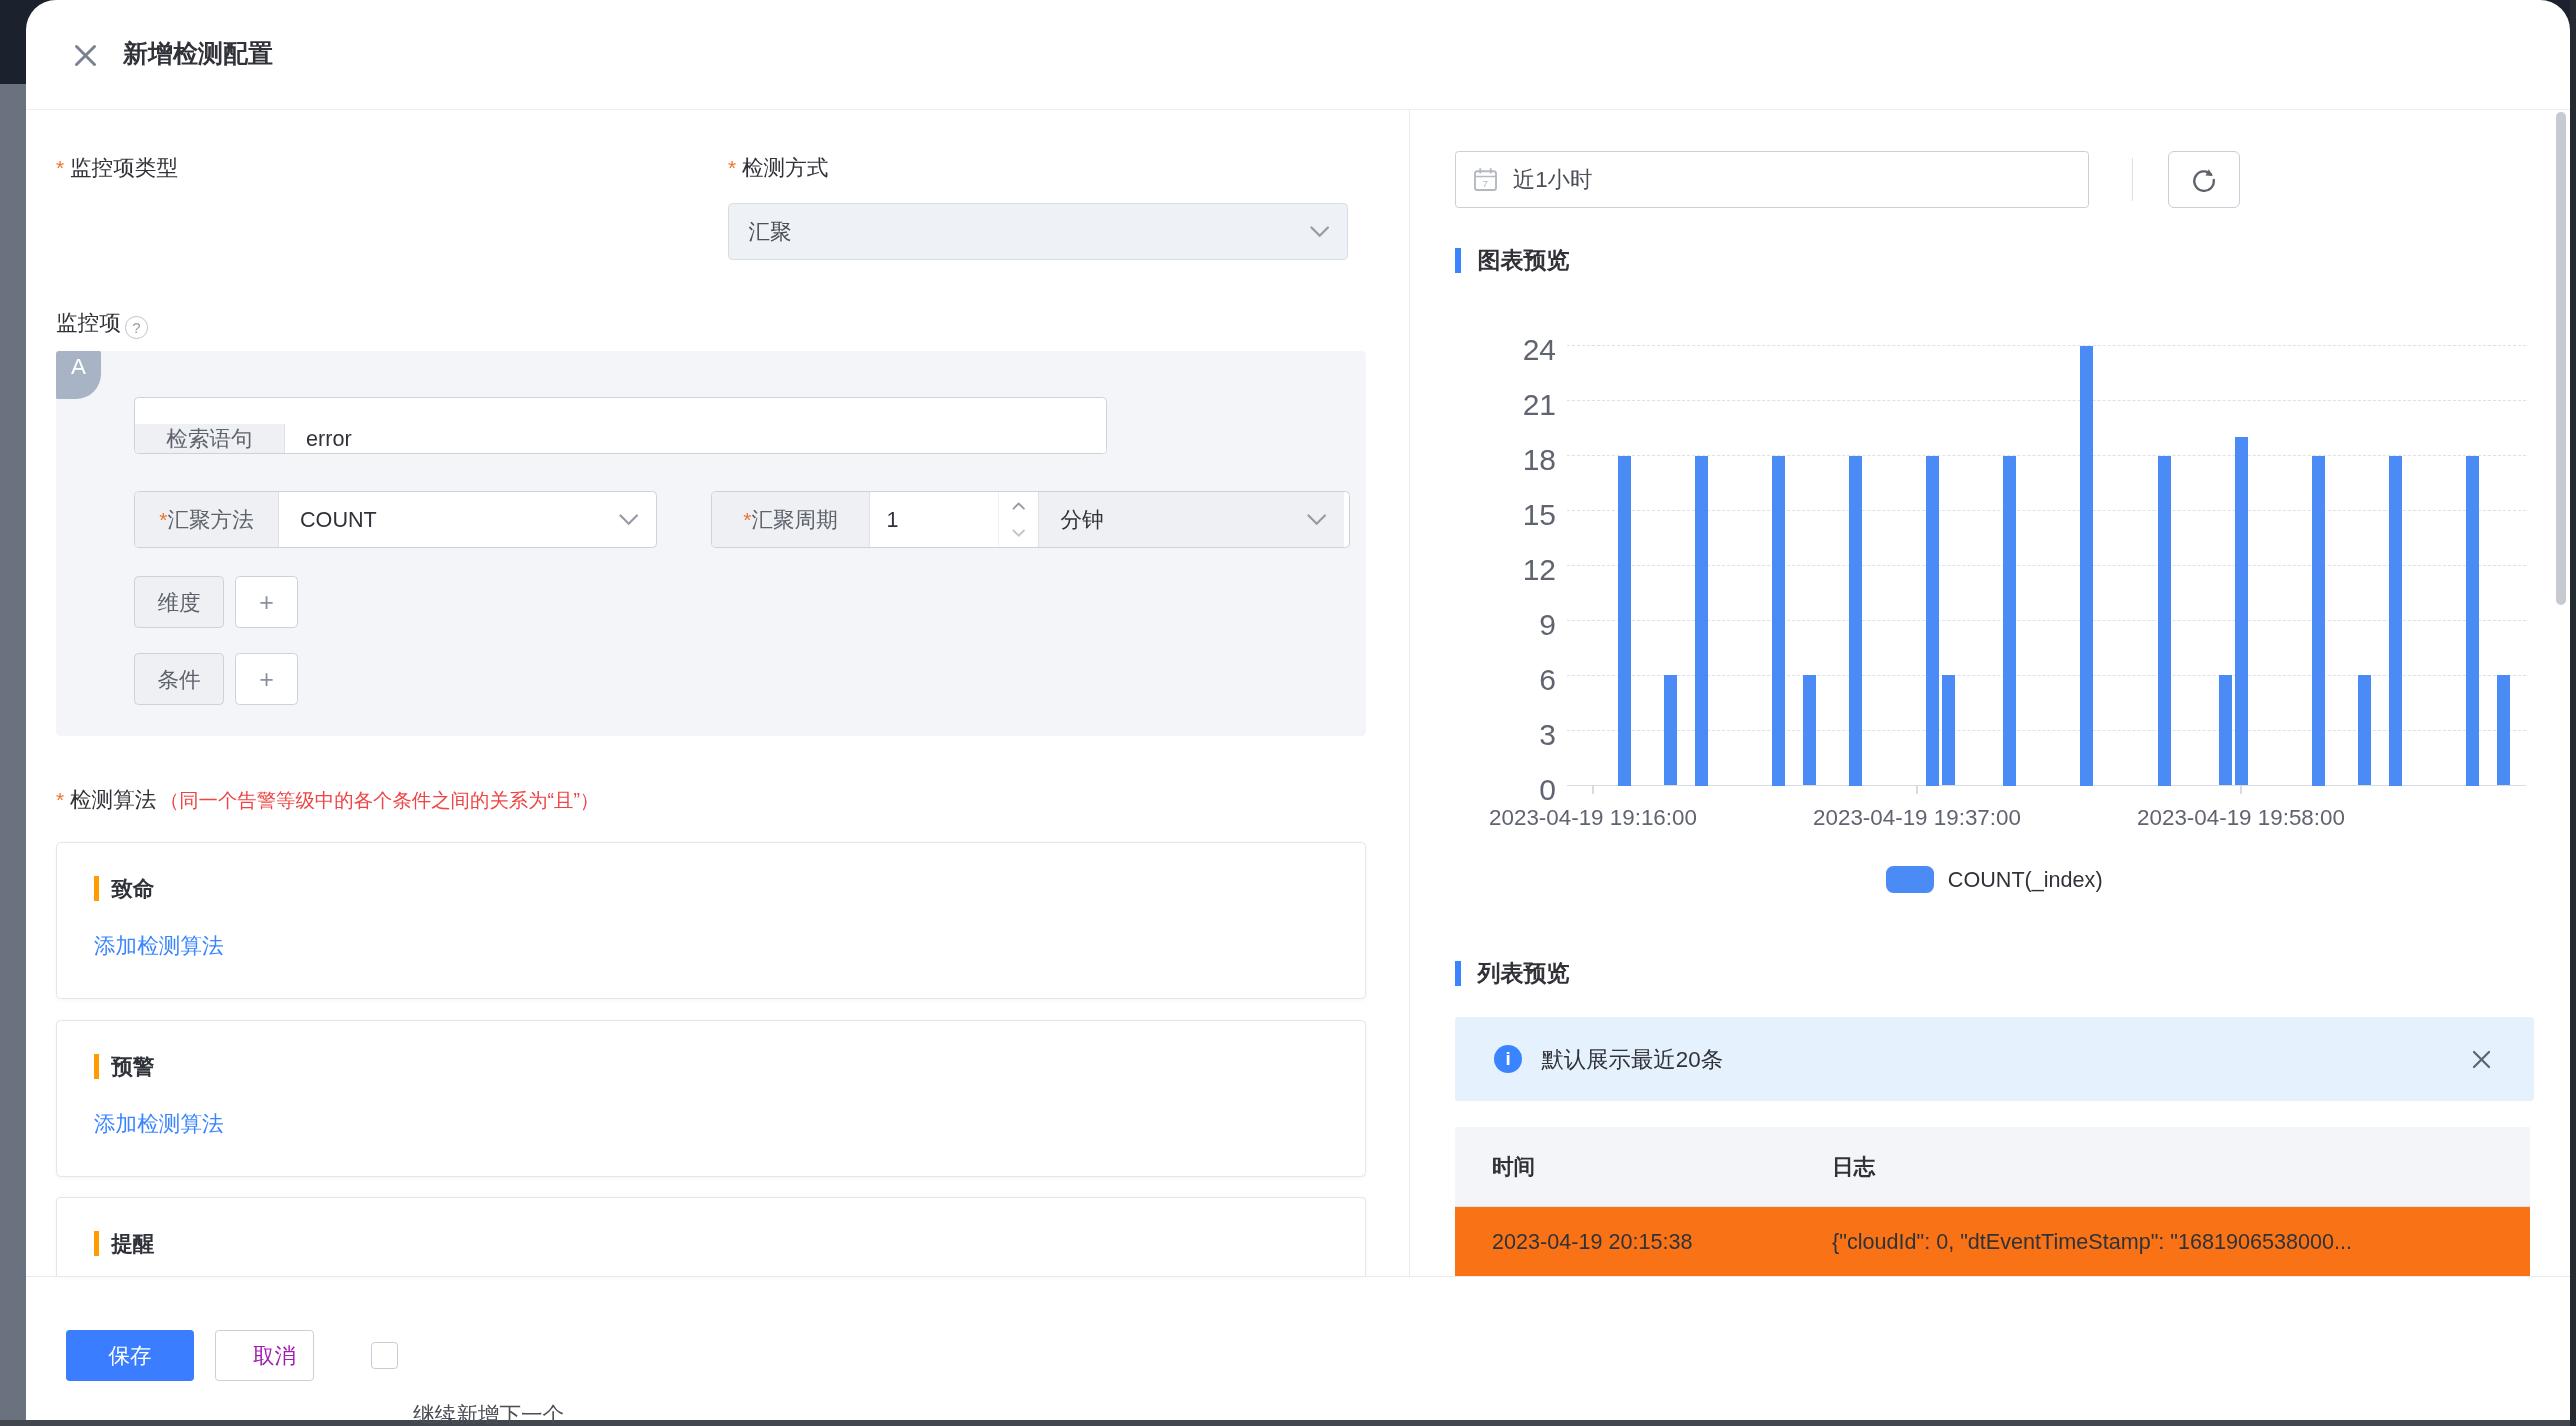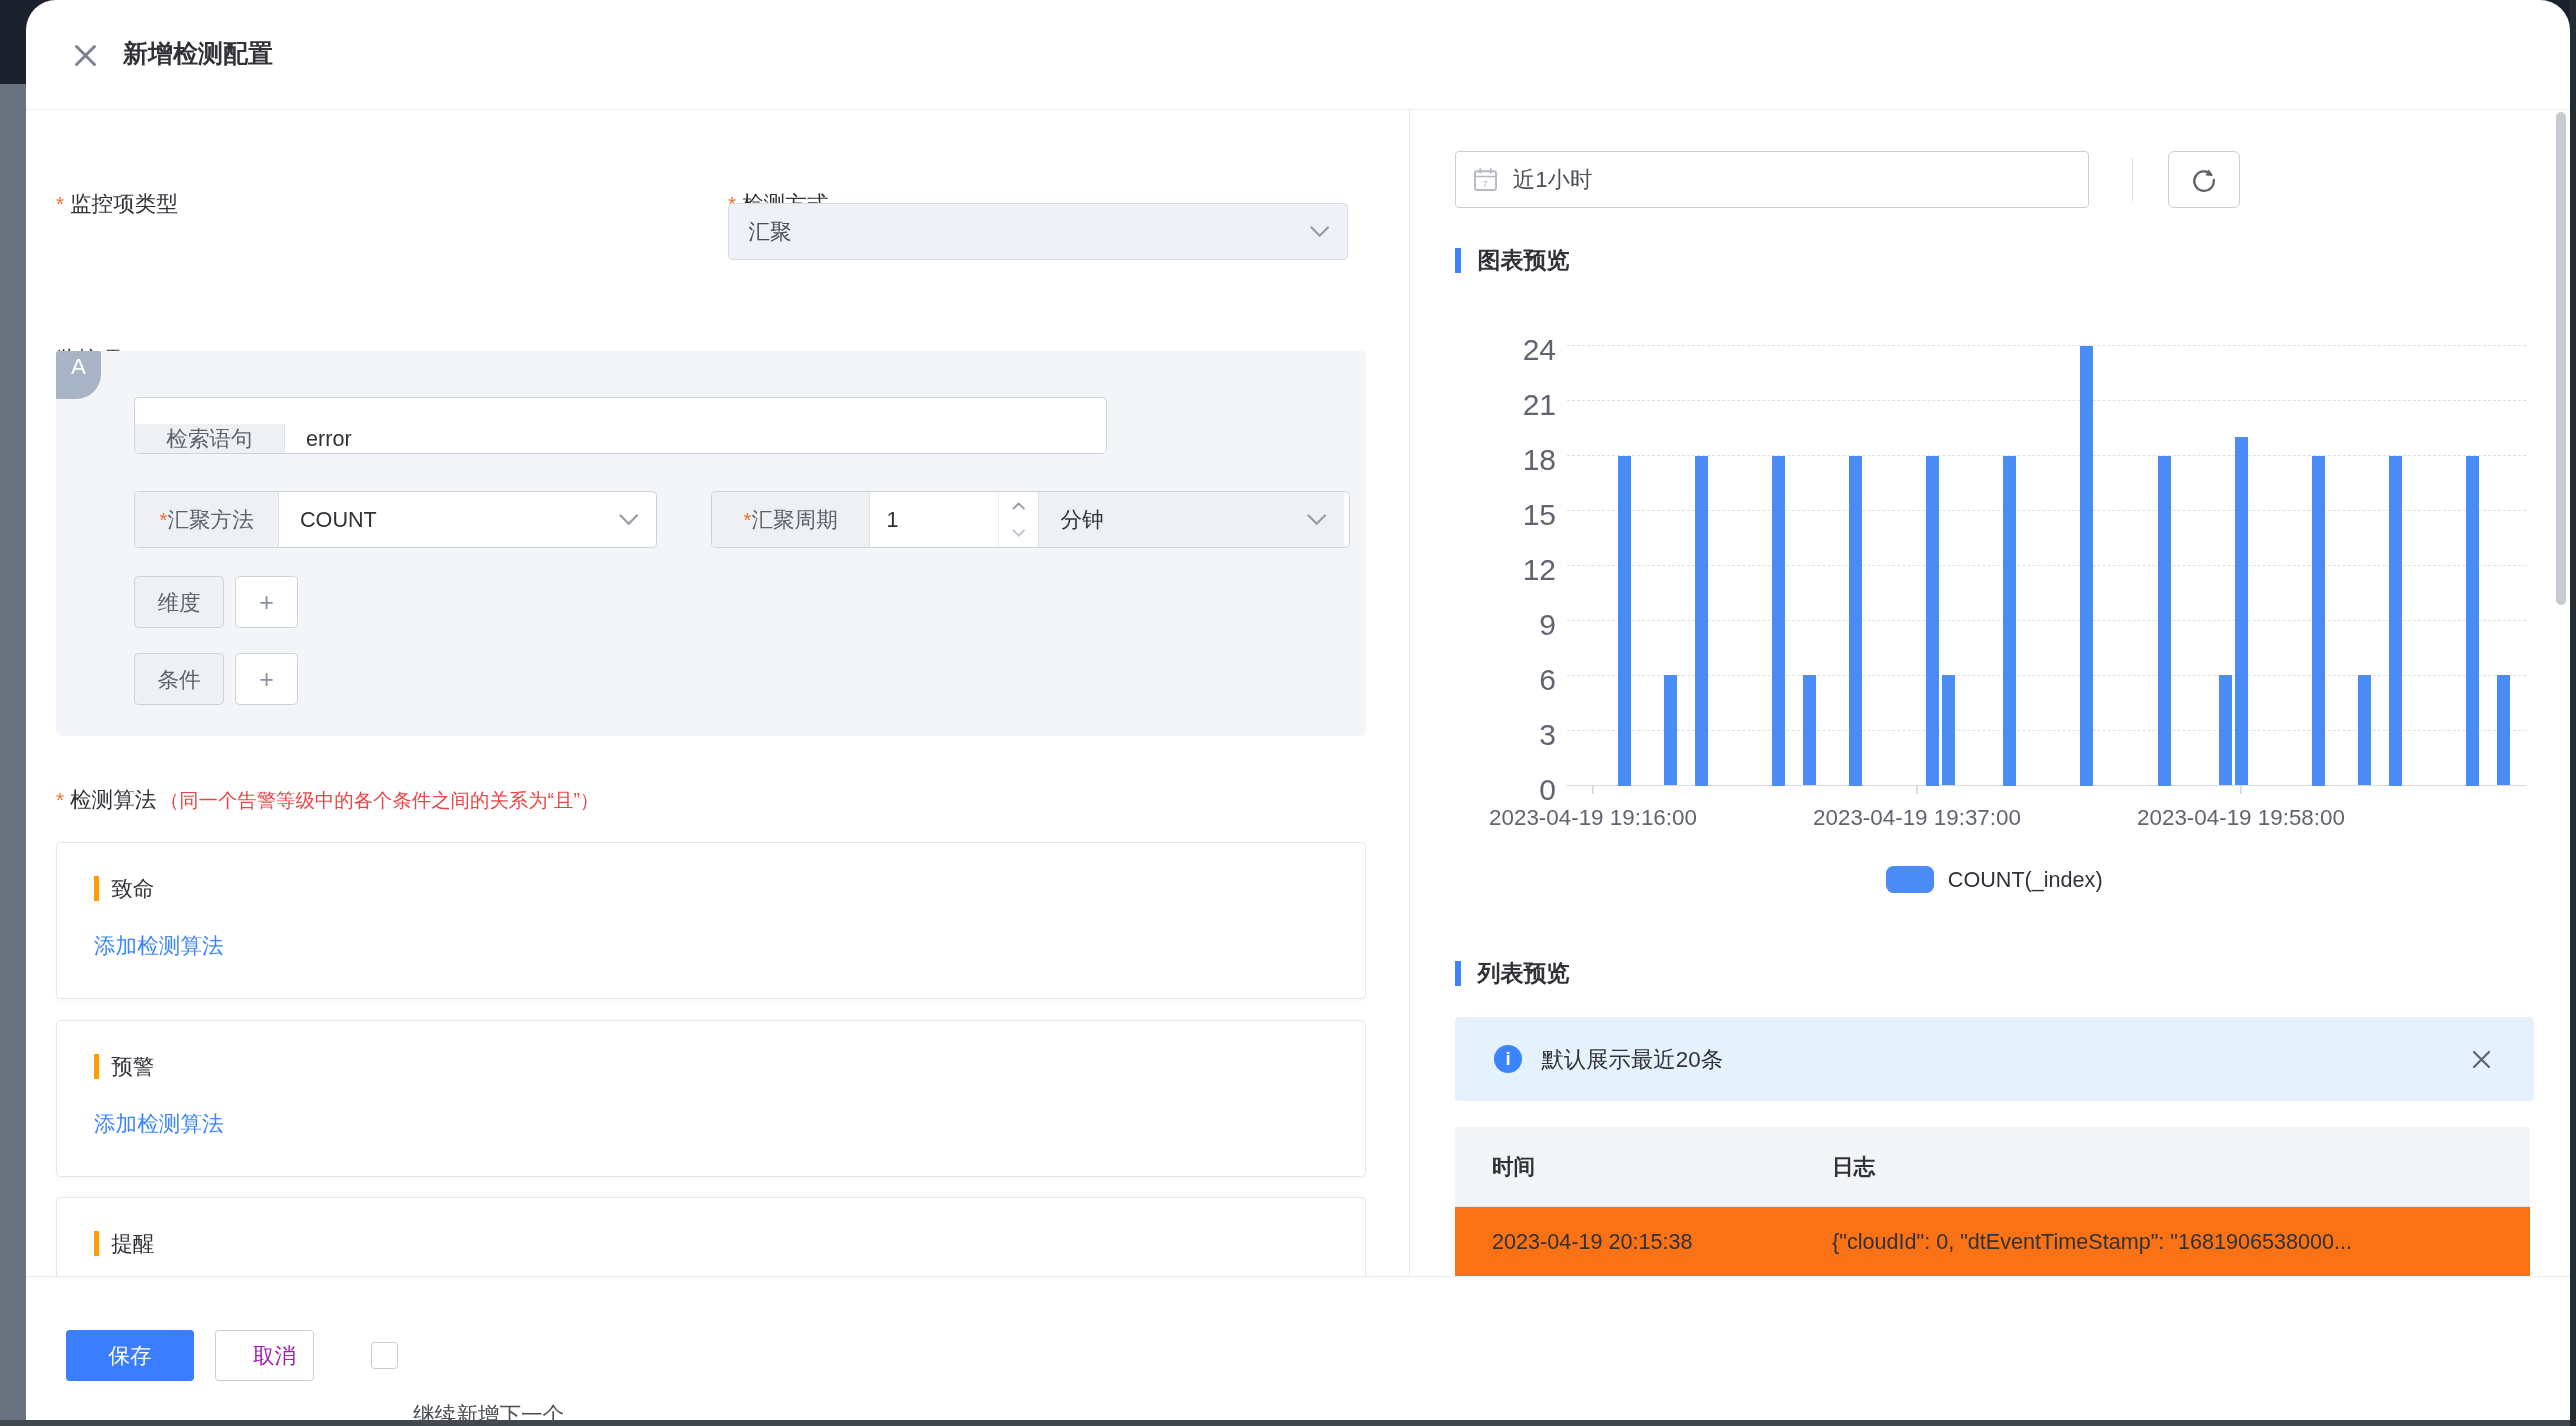--- a/index.html
+++ b/index.html
@@ -7,21 +7,21 @@
   .bg-top{position:absolute;left:0;top:0;width:2576px;height:84px;background:#1b222e;}
   .bg-bottom{position:absolute;left:0;top:1420px;width:2576px;height:6px;background:#42474e;}
   .bg-right{position:absolute;left:2570px;top:0;width:6px;height:1426px;background:#262b32;}
   .drawer{position:absolute;left:26px;top:0;width:2544px;height:1420px;background:#ffffff;border-radius:30px 30px 0 0;}
   .abs{position:absolute;}
   
   .drawer-header{position:absolute;left:0;top:0;width:2544px;height:109px;border-bottom:1.5px solid #edeff3;}
   .close-x{position:absolute;left:43px;top:39px;width:33px;height:33px;cursor:pointer;}
   .drawer-title{position:absolute;left:97px;top:37px;font-size:25px;font-weight:bold;color:#313238;}
   
-  .flabel{font-size:21.6px;color:#313238;margin-top:36px;}
+  .flabel{font-size:21.6px;color:#313238;}
   .req::before{content:"* ";color:#f0742e;font-size:21px;}
   .note{font-size:19.4px;color:#ef4444;}
   
   .select{position:absolute;height:57px;background:#fff;border:1.5px solid #c8cfd9;border-radius:4.5px;display:flex;align-items:center;box-sizing:border-box;cursor:pointer;}
   .select .txt{font-size:21.6px;color:#313238;padding-left:19.4px;flex:1;}
   .select.disabled{background:#eef1f6;border-color:#d8dde4;}
   .select.disabled .txt{color:#4b4f56;}
   .chev{width:19.4px;height:12px;margin-right:18px;flex:none;}
   
   .gpanel{position:absolute;left:30px;top:351px;width:1310px;height:385px;background:#f4f5f8;border-radius:4.5px;}
@@ -34,21 +34,21 @@
   .spinner{width:39px;flex:none;display:flex;flex-direction:column;border-left:1.5px solid #eef0f4;}
   .spinner div{flex:1;display:flex;align-items:center;justify-content:center;cursor:pointer;}
   .unitsel{width:305px;flex:none;background:#eef0f4;border-left:1.5px solid #dde1e8;display:flex;align-items:center;cursor:pointer;}
   .unitsel .txt{font-size:21.6px;color:#313238;padding-left:21px;flex:1;}
   .tagbox{position:absolute;width:90px;height:52px;background:#eef0f4;border:1.5px solid #ccd2db;border-radius:4.5px;box-sizing:border-box;display:flex;align-items:center;justify-content:center;font-size:21.6px;color:#5d626b;}
   .plusbtn{position:absolute;width:63px;height:52px;background:#fff;border:1.5px solid #ccd2db;border-radius:4.5px;box-sizing:border-box;display:flex;align-items:center;justify-content:center;font-size:25px;color:#8a90a0;cursor:pointer;}
   
   .card{position:absolute;left:30px;width:1310px;background:#fff;border:1.5px solid #e2e6ec;border-radius:4.5px;box-sizing:border-box;box-shadow:0 1.5px 4.5px rgba(0,0,0,0.03);}
   .sev-head{position:absolute;left:37px;display:flex;align-items:center;}
   .sev-bar{width:5.2px;height:25px;background:#ff9c01;margin-right:12px;}
-  .sev-name{font-size:21.6px;color:#2f3238;font-weight:normal;}
+  .sev-name{font-size:21.6px;color:#2f3238;font-weight:bold;}
   .addlink{position:absolute;left:37px;font-size:21.6px;color:#3a84ff;cursor:pointer;}
   
   .footer-div{position:absolute;left:0;top:1276px;width:2544px;height:0;border-top:1.5px solid #e6e9ee;}
   .btn{position:absolute;height:51px;border-radius:3.7px;display:flex;align-items:center;justify-content:center;font-size:21.6px;cursor:pointer;box-sizing:border-box;}
   .btn-primary{background:#3a7dfe;color:#fff;}
   .btn-plain{background:#fff;color:#a21caf;border:1.5px solid #c8cfd9;padding-left:20px;}
   .checkbox{position:absolute;width:27px;height:27px;border:1.5px solid #c4ccd8;border-radius:3.7px;background:#fff;box-sizing:border-box;cursor:pointer;}
   .cont-label{position:absolute;font-size:21.6px;color:#4b4f56;}
   
   .vdivider{position:absolute;left:1383px;top:109px;width:0;height:1167px;border-left:1.5px solid #e8ebf0;}

